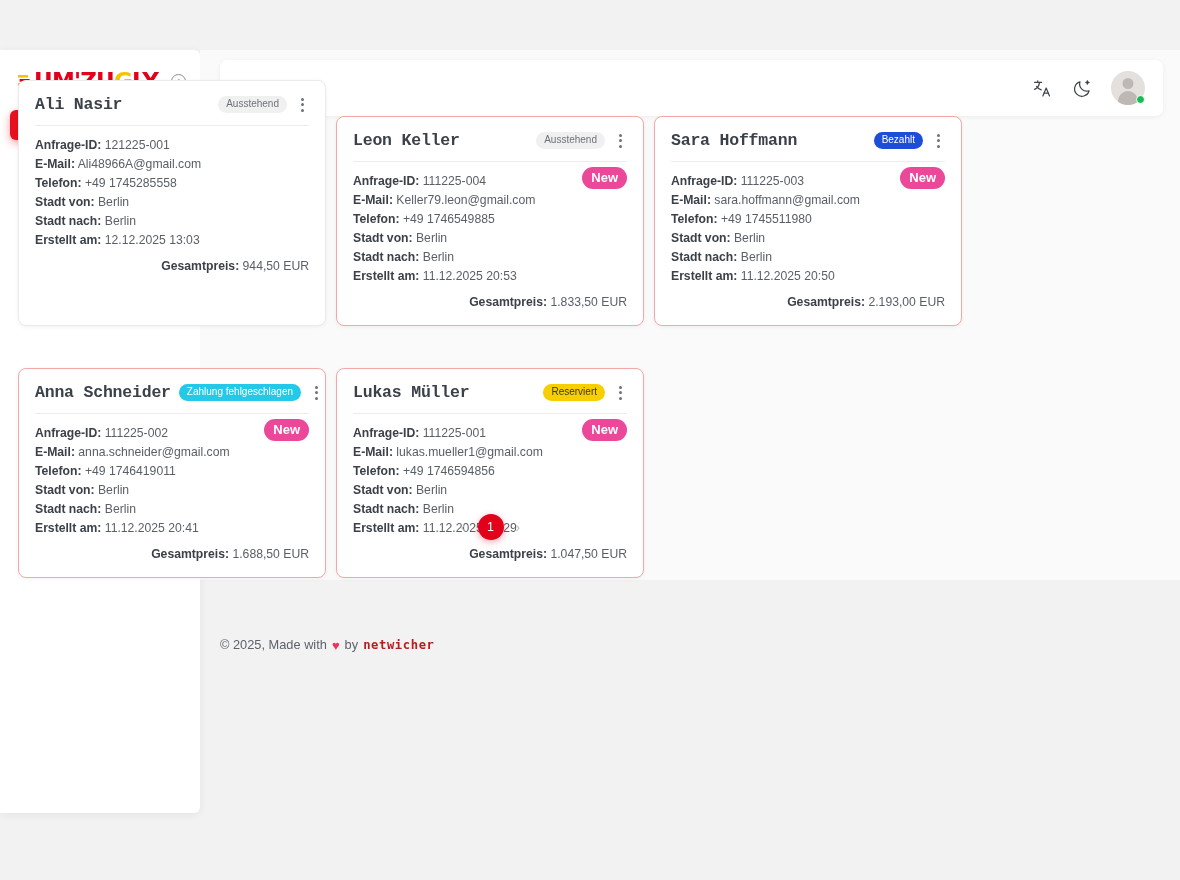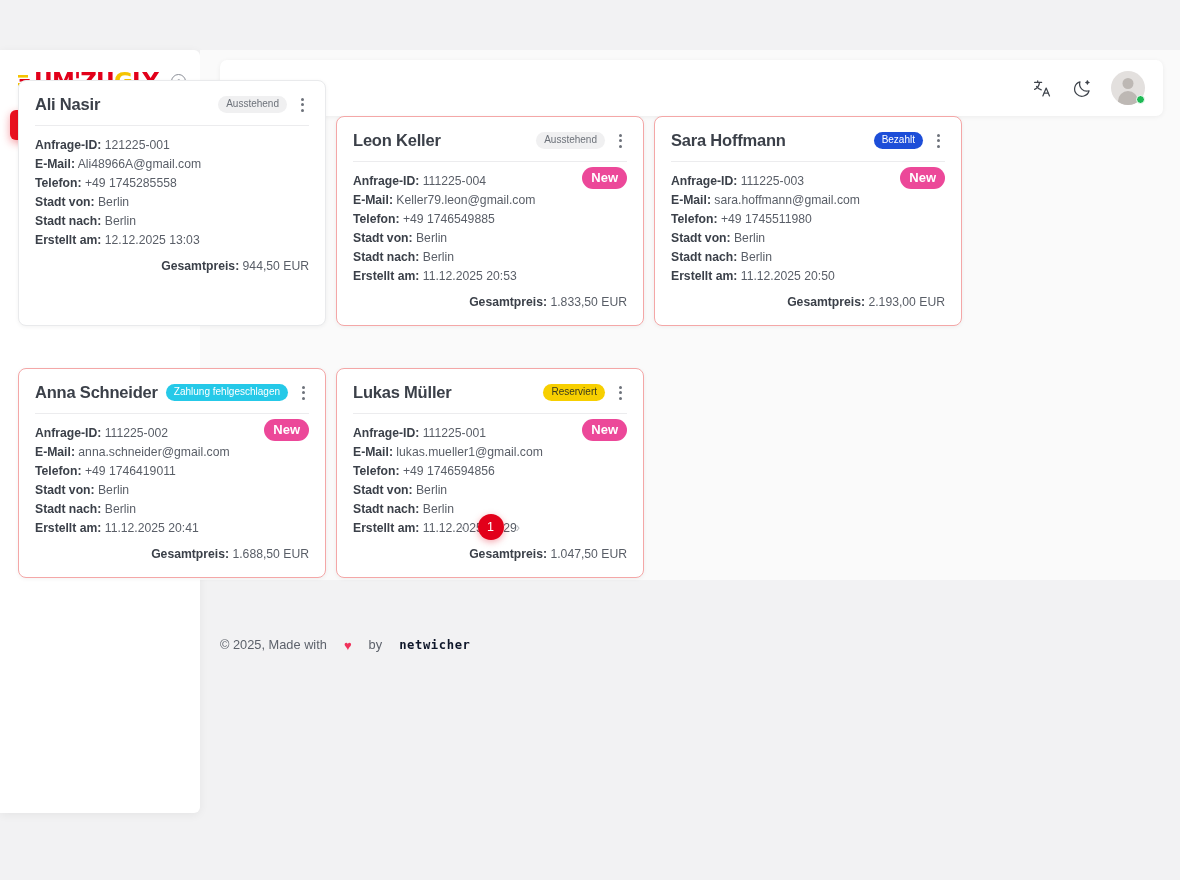--- a/index.html
+++ b/index.html
@@ -110,21 +110,21 @@
     border-radius: 8px;
     box-shadow: 0 1px 4px rgba(0,0,0,0.05);
     padding: 14px 16px 16px 16px;
     position: relative;
   }
   .card.unread { border: 1.5px solid #f4a7a7; margin-top: 36px; }
 
   .card-head { display: flex; align-items: center; gap: 8px; padding-bottom: 11px; }
   .card-name {
     font-size: 16.5px; font-weight: 700; color: #3b4049;
-    font-family: Liberation Sans, sans-serif; letter-spacing: -0.2px;
+    font-family: Liberation Mono, monospace; letter-spacing: -0.2px;
     white-space: nowrap;
   }
   .badge {
     font-size: 10px; border-radius: 10px; padding: 3px 8px 4px 8px;
     white-space: nowrap; margin-left: auto; line-height: 1;
   }
   .badge.pending { background: #f0f0f1; color: #6d727a; }
   .badge.paid { background: #1d4ed8; color: #fff; }
   .badge.failed { background: #25c9e8; color: #fff; }
   .badge.reserved { background: #f7cf00; color: #3a3a1d; }
@@ -157,25 +157,25 @@
     width: 26px; height: 26px; border-radius: 50%;
     background: #e2001a; color: #fff; font-size: 12.5px;
     display: flex; align-items: center; justify-content: center;
     cursor: pointer; box-shadow: 0 2px 7px rgba(226,0,26,0.35);
   }
 
   
   .footer {
     position: absolute; left: 220px; top: 637px;
     font-size: 12.8px; color: #5d626b;
-    display: flex; align-items: center; gap: 17px;
+    display: flex; align-items: center; gap: 5px;
   }
   .heart { color: #f0325a; font-size: 13px; position: relative; top: 0.5px; }
   .netwicher {
-    color: #0f172a; font-weight: 700; font-size: 12.2px;
+    color: #b91c1c; font-weight: 700; font-size: 12.2px;
     letter-spacing: 0.6px;
     font-family: "DejaVu Sans Mono", monospace;
     text-transform: lowercase;
   }
 </style>
 </head>
 <body>
 
 <div class="app">
 

